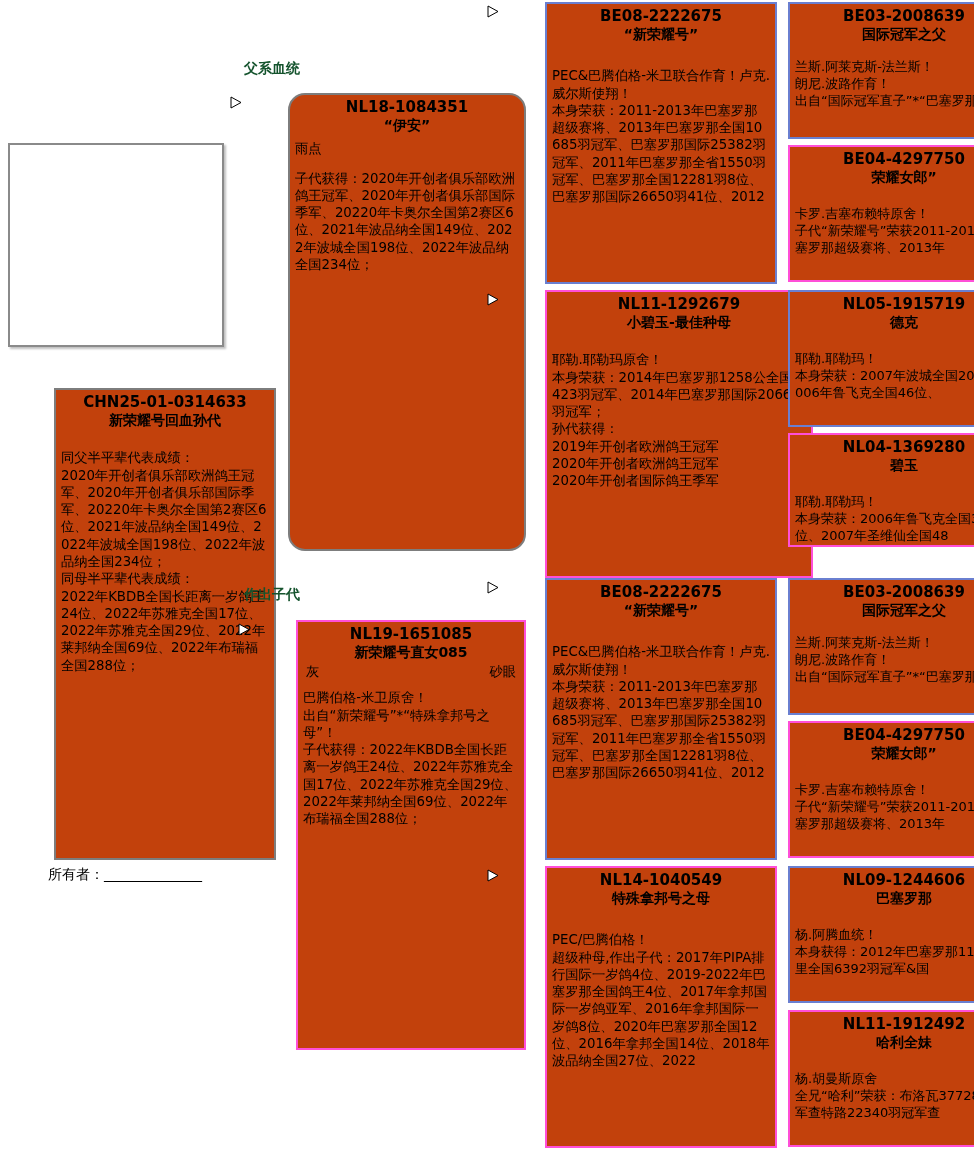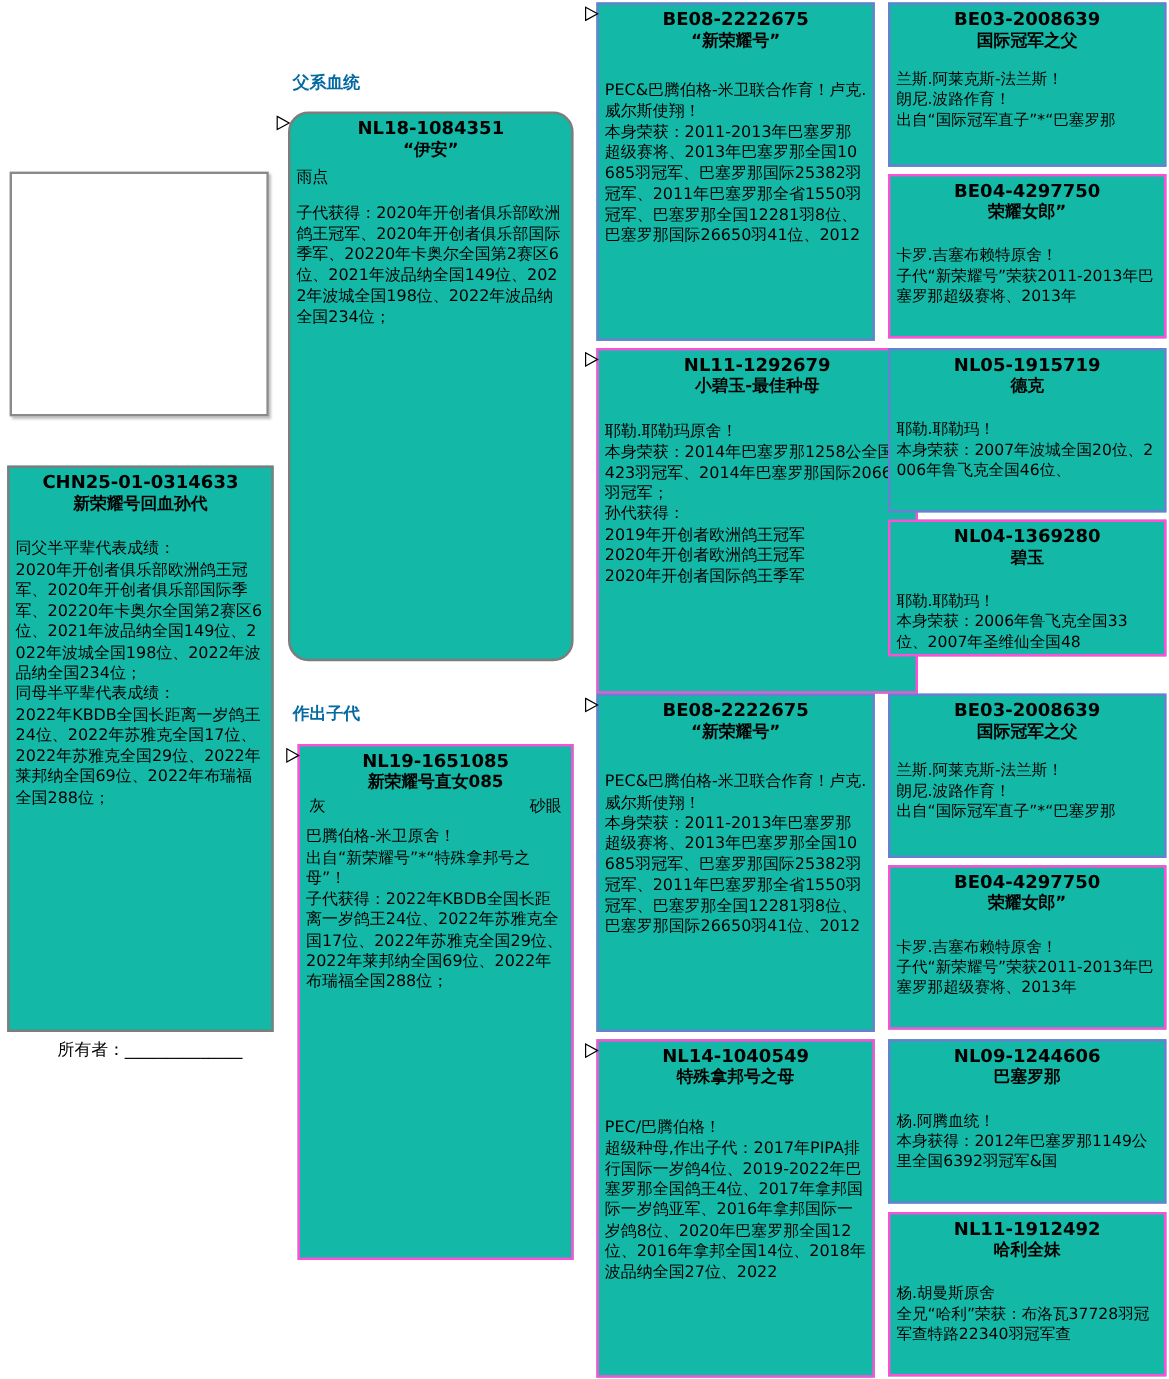--- a/index.html
+++ b/index.html
@@ -8,22 +8,23 @@
     background:#ffffff;
     font-family:"DejaVu Sans","Liberation Sans",sans-serif;
     font-size:13.5px;
     color:#000;
     position:relative;
     overflow:hidden;
   }
   .box{
     position:absolute;
     box-sizing:border-box;
-    background:#14b8a6;
+    background:#c2410c;
     overflow:hidden;
+    margin-left:48px;
   }
   .b-blue{border:2px solid #6a7fd0;}
   .b-pink{border:2px solid #ff4fd8;}
   .b-grey{border:2px solid #7d7d7d;}
   .hdr{
     text-align:center;
     font-weight:bold;
     line-height:1.25;
     padding-top:3px;
   }
@@ -34,21 +35,21 @@
     line-height:1.30;
     font-size:13.3px;
     white-space:pre-wrap;
     word-break:break-all;
   }
   .small-txt{font-size:13px;}
   .sec-label{
     position:absolute;
     font-size:14px;
     font-weight:bold;
-    color:#0369a1;
+    color:#14532d;
   }
   .owner{
     position:absolute;
     font-size:14px;
   }
   .photo{
     position:absolute;
     border:2px solid #8a8a8a;
     background:#fff;
     box-shadow:2px 2px 2px rgba(0,0,0,.25);

